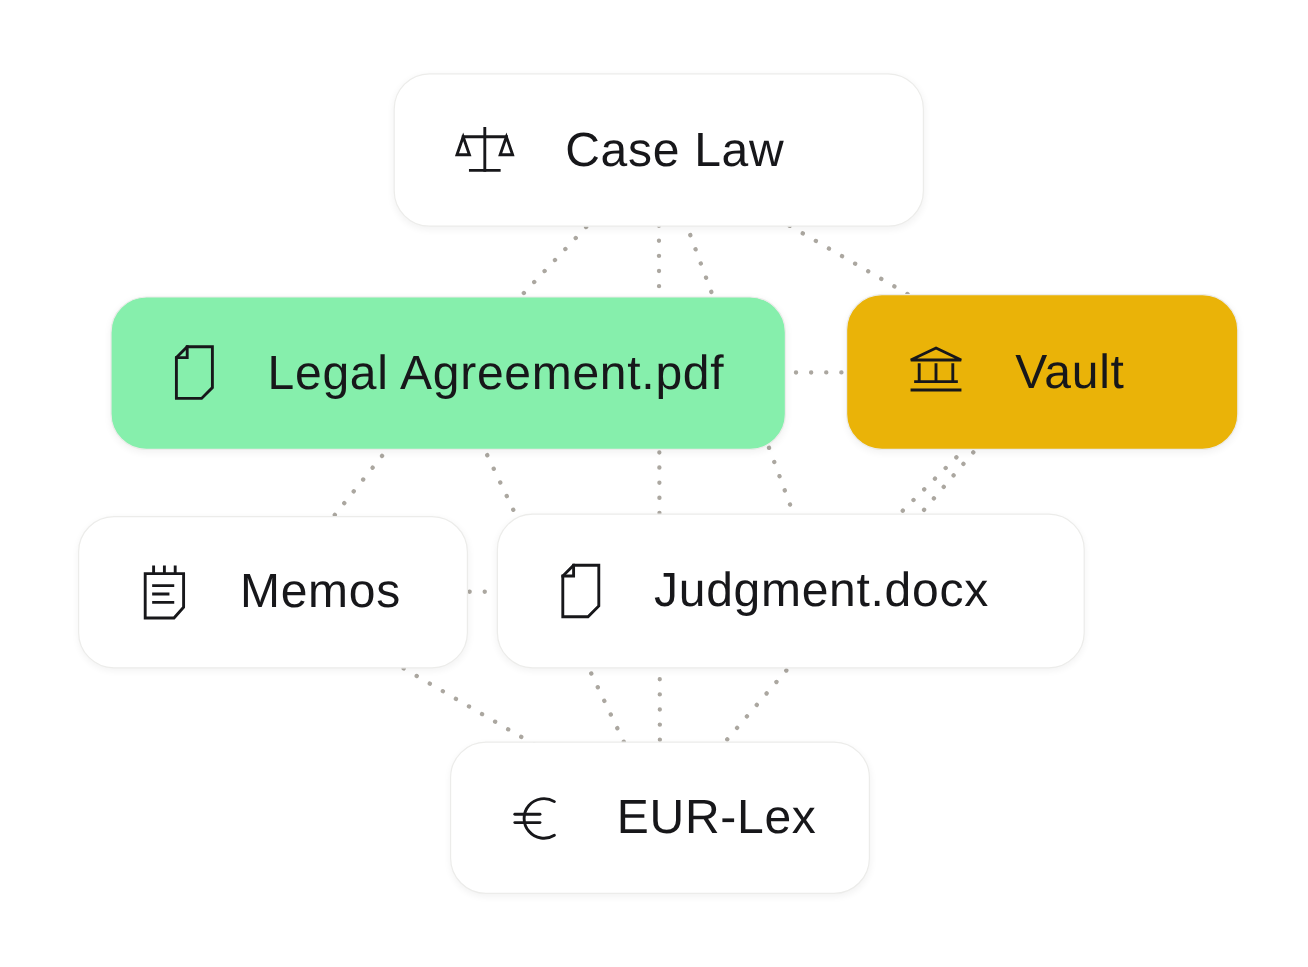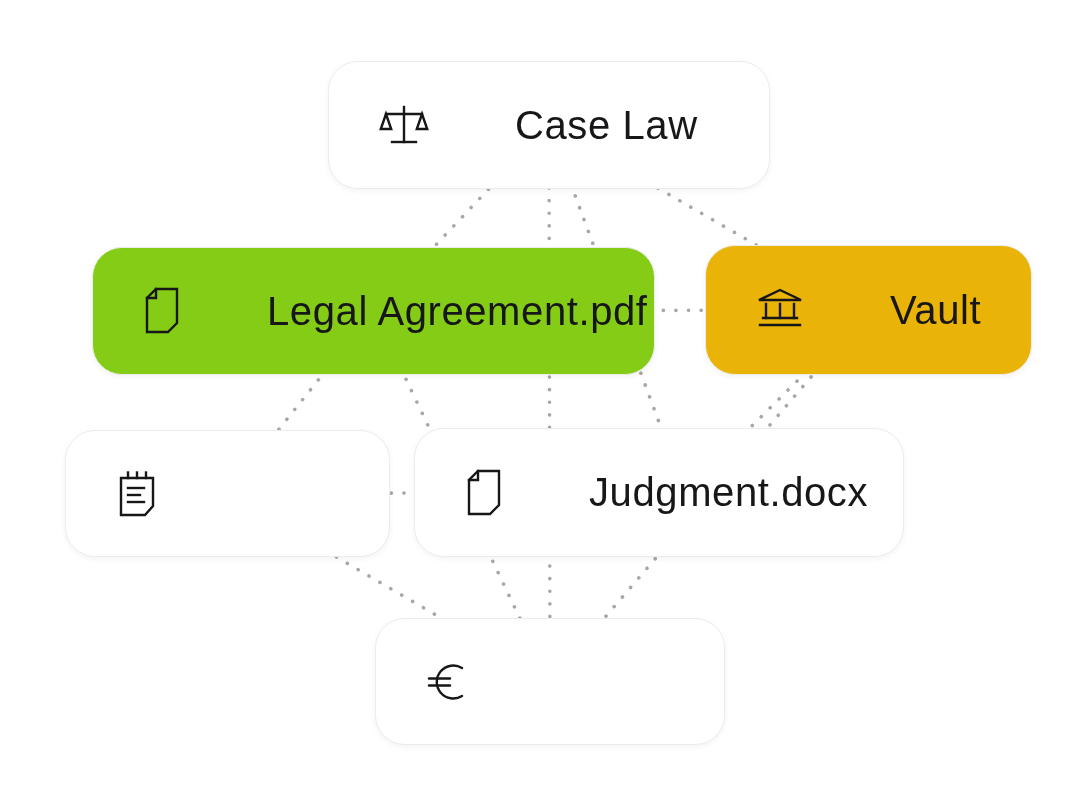--- a/index.html
+++ b/index.html
@@ -25,21 +25,20 @@
     z-index: 2;
     box-sizing: border-box;
     background: #ffffff;
     border: 1.5px solid #ececea;
     border-radius: 30px;
     box-shadow: 0 2px 6px rgba(0,0,0,0.05);
     display: flex;
     align-items: center;
     padding-left: 50px;
     cursor: default;
-    gap: 44px;
   }
   .node .icon {
     display: flex;
     align-items: center;
     justify-content: center;
     flex: 0 0 auto;
   }
   .node .icon svg {
     stroke: #17171a;
     fill: none;
@@ -80,21 +79,21 @@
         <path d="M25 5 V40"></path>
         <path d="M13 40 H37"></path>
         <path d="M7 12 H43"></path>
         <path d="M7 12 L1.8 27 H12.2 Z"></path>
         <path d="M43 12 L37.8 27 H48.2 Z"></path>
       </svg>
     </span>
     <span class="label" style="color: rgb(23, 23, 26);">Case Law</span>
   </div>
 
-  <div class="node" id="node-legal-agreement" style="left: 92px; top: 247px; width: 563px; height: 128px; background: #84cc16; border-color: rgb(236, 236, 234);">
+  <div class="node" id="node-legal-agreement" style="left: 92px; top: 247px; width: 563px; height: 128px; background: #86efac; border-color: rgb(236, 236, 234);">
     <span class="icon">
       <svg width="38" height="48" viewBox="0 0 38 48">
         <path d="M13 2 H34 V36 L25 45 H4 V11 Z"></path>
         <path d="M13 2 V11 H4"></path>
       </svg>
     </span>
     <span class="label" style="color: rgb(23, 23, 26);">Legal Agreement.pdf</span>
   </div>
 
   <div class="node" id="node-vault" style="left: 705px; top: 245px; width: 327px; height: 130px; background: #eab308; border-color: rgb(236, 236, 234);">
@@ -116,35 +115,37 @@
       <svg width="42" height="48" viewBox="0 0 42 48">
         <path d="M5 8 H37 V36 L29 45 H5 Z"></path>
         <path d="M12 8 V2.5"></path>
         <path d="M21 8 V2.5"></path>
         <path d="M30 8 V2.5"></path>
         <path d="M12 18 H28"></path>
         <path d="M12 25 H24"></path>
         <path d="M12 32 H28"></path>
       </svg>
     </span>
+    <span class="label" style="color: rgb(23, 23, 26);">Memos</span>
   </div>
 
   <div class="node" id="node-judgment" style="left: 414px; top: 428px; width: 490px; height: 129px; background: rgb(255, 255, 255); border-color: rgb(236, 236, 234);">
     <span class="icon">
       <svg width="38" height="48" viewBox="0 0 38 48">
         <path d="M13 2 H34 V36 L25 45 H4 V11 Z"></path>
         <path d="M13 2 V11 H4"></path>
       </svg>
     </span>
     <span class="label" style="color: rgb(23, 23, 26);">Judgment.docx</span>
   </div>
 
   <div class="node" id="node-eur-lex" style="left: 375px; top: 618px; width: 350px; height: 127px; background: rgb(255, 255, 255); border-color: rgb(236, 236, 234);">
     <span class="icon">
       <svg width="46" height="46" viewBox="0 0 46 46" style="stroke-linecap:round">
         <path d="M36 9 A 16.5 16.5 0 1 0 36 37"></path>
         <path d="M3 19.5 H24"></path>
         <path d="M3 26.5 H24"></path>
       </svg>
     </span>
+    <span class="label" style="color: rgb(23, 23, 26);">EUR-Lex</span>
   </div>
 
 </div>
 
 </body></html>

